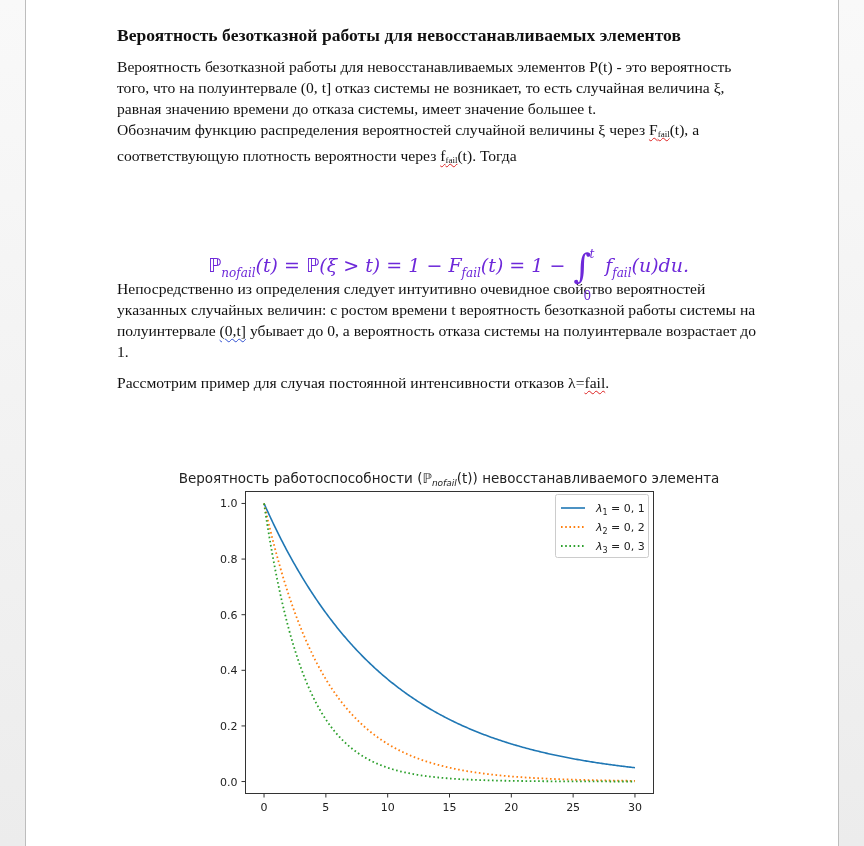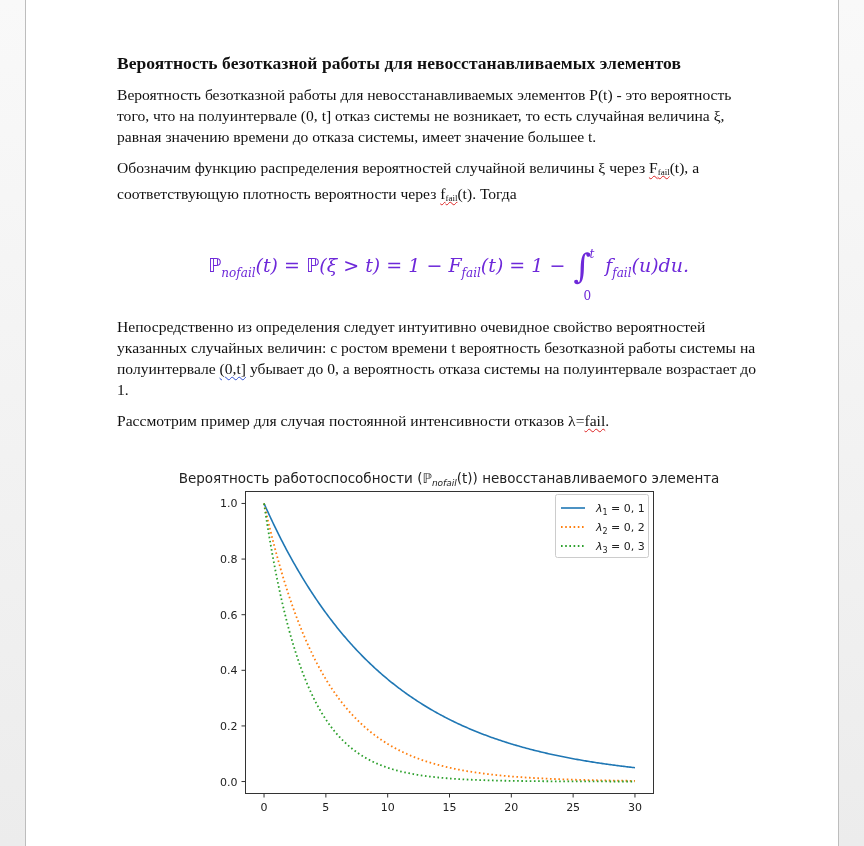--- a/index.html
+++ b/index.html
@@ -8,28 +8,28 @@
     background: linear-gradient(#f9f9f9, #ececec);
     position: relative;
     font-family: "Liberation Serif", "DejaVu Serif", serif;
     color: #111;
   }
   .page {
     position: absolute; left: 25px; top: -2px; width: 812px; height: 860px;
     background: #fff;
     border-left: 1px solid #bdbdbd; border-right: 1px solid #bdbdbd;
   }
-  .content { position: absolute; left: 117px; top: 52px; width: 640px; }
+  .content { position: absolute; left: 117px; top: 24px; width: 640px; }
   h1 {
     margin: 0; font-size: 17.5px; font-weight: bold; line-height: 22px;
     letter-spacing: 0.05px;
   }
   p { margin: 0; font-size: 15.6px; line-height: 21px; }
   .p1 { margin-top: 10px; }
-  .p2 { margin-top: 10px; }
+  .p2 { }
   .p3 { margin-top: 14px; }
   .p4 { margin-top: 10px; }
   sub.small { font-size: 9px; vertical-align: -2px; }
   .squiggle {
     text-decoration: underline wavy #d22;
     text-decoration-thickness: 1px; text-underline-offset: 2px;
   }
   .squiggle-blue {
     text-decoration: underline wavy #3050d0;
     text-decoration-thickness: 1px; text-underline-offset: 2px; margin-top: 27px;

